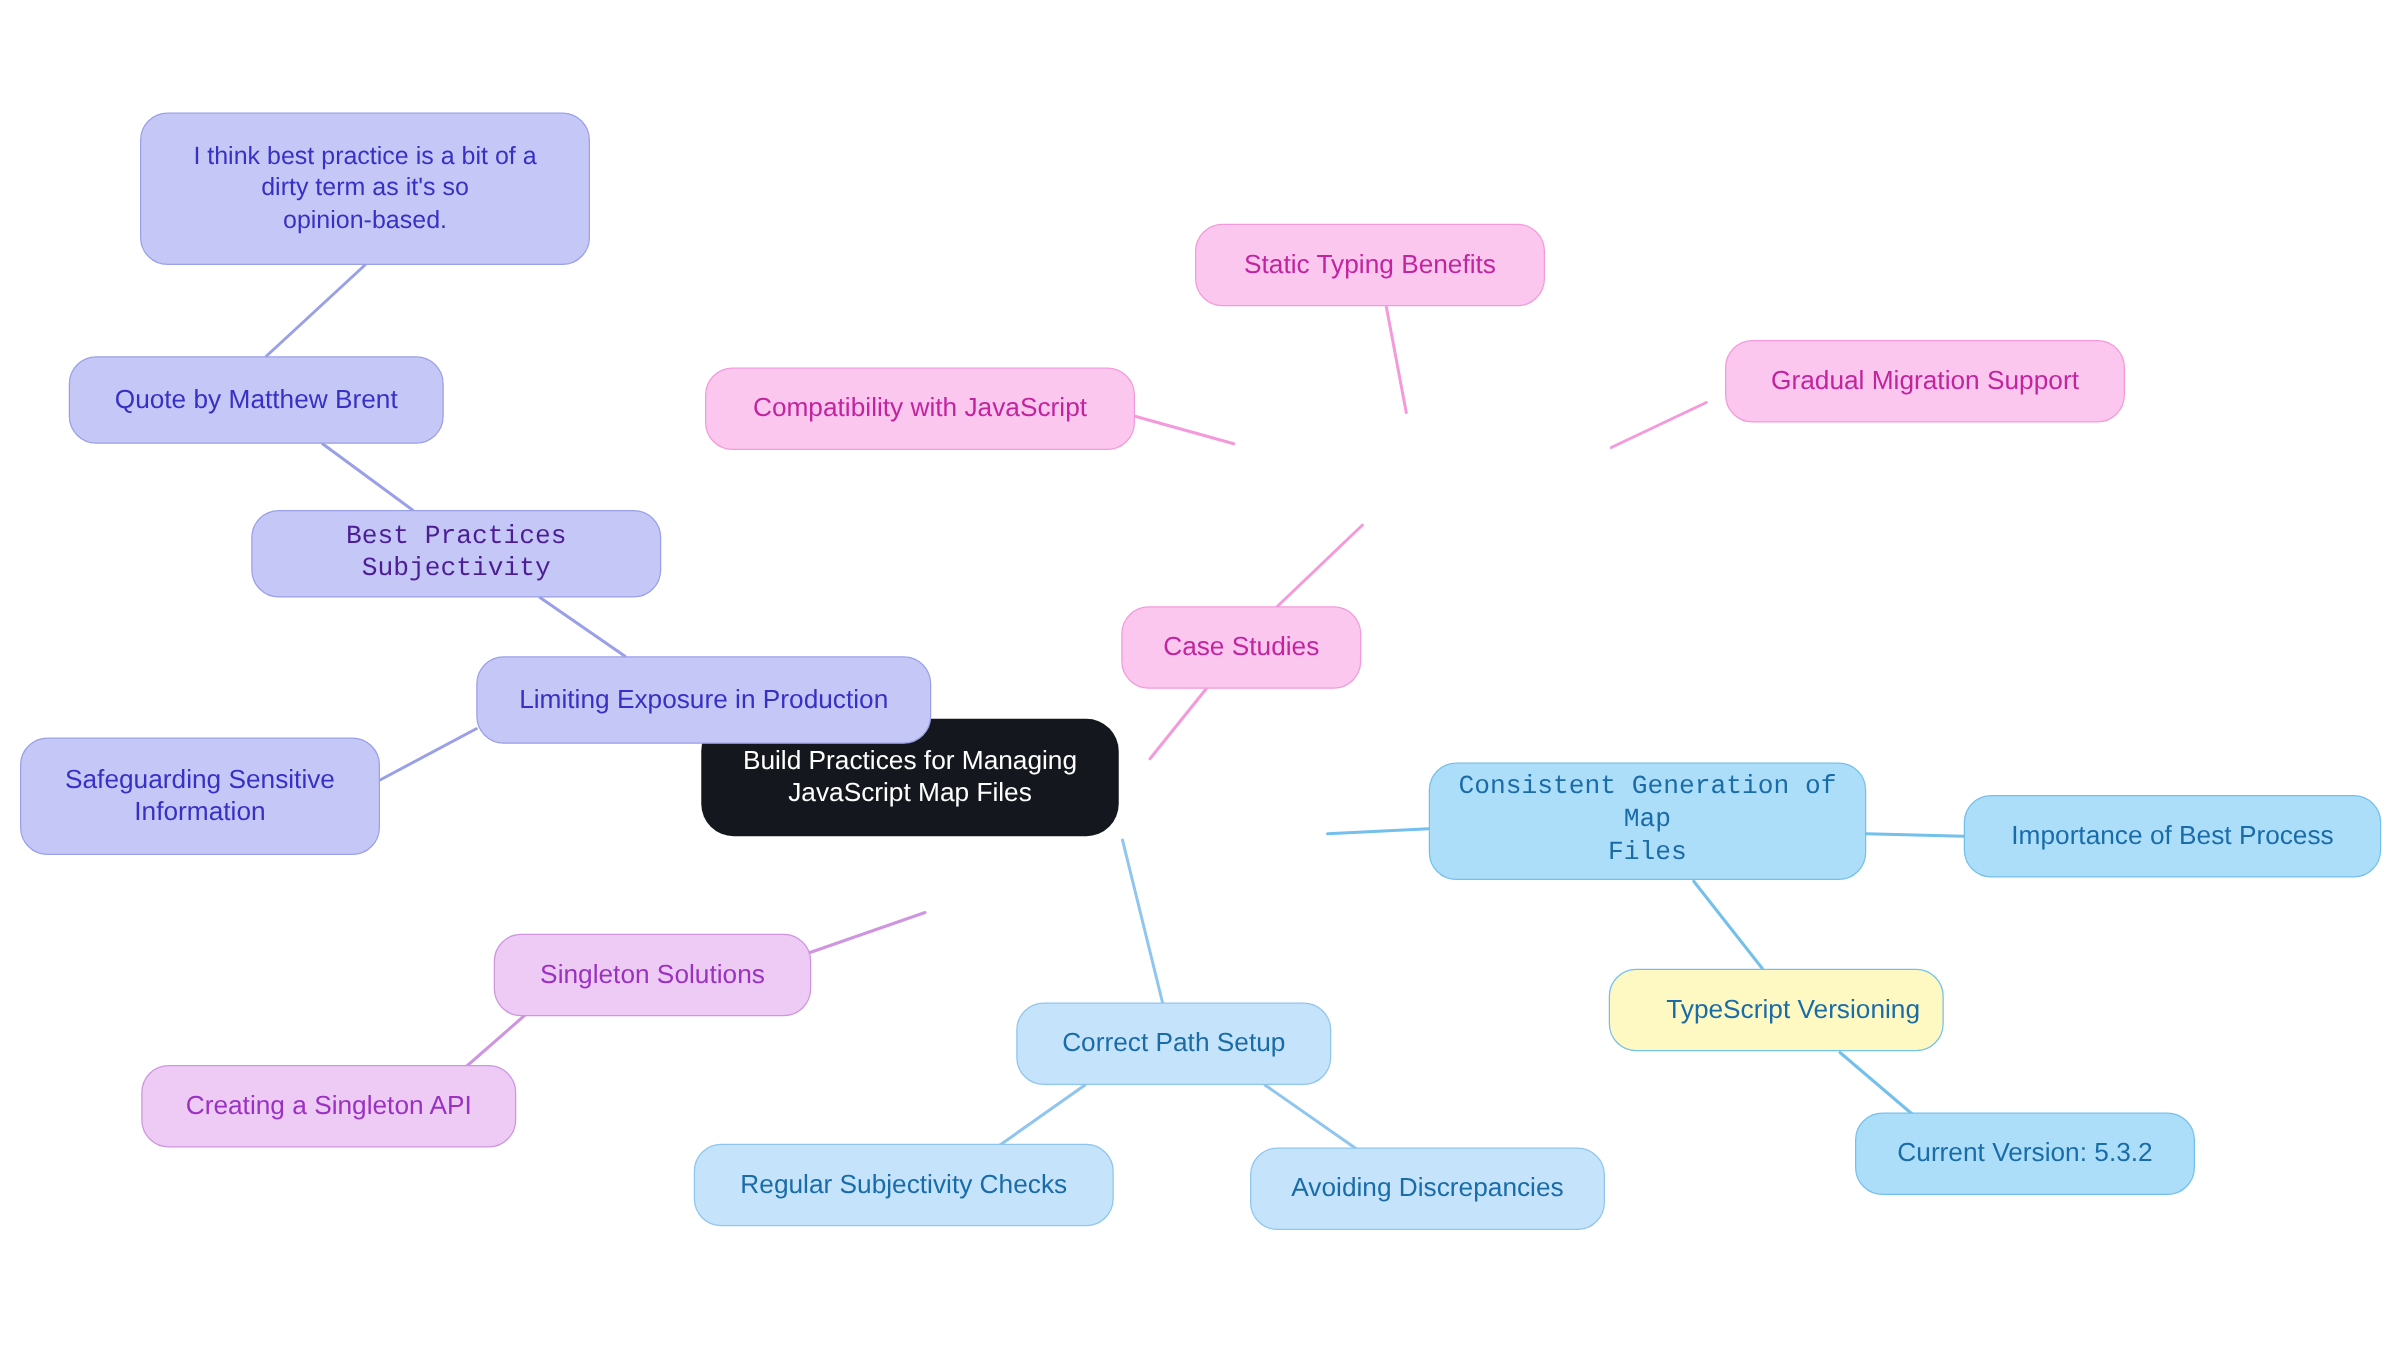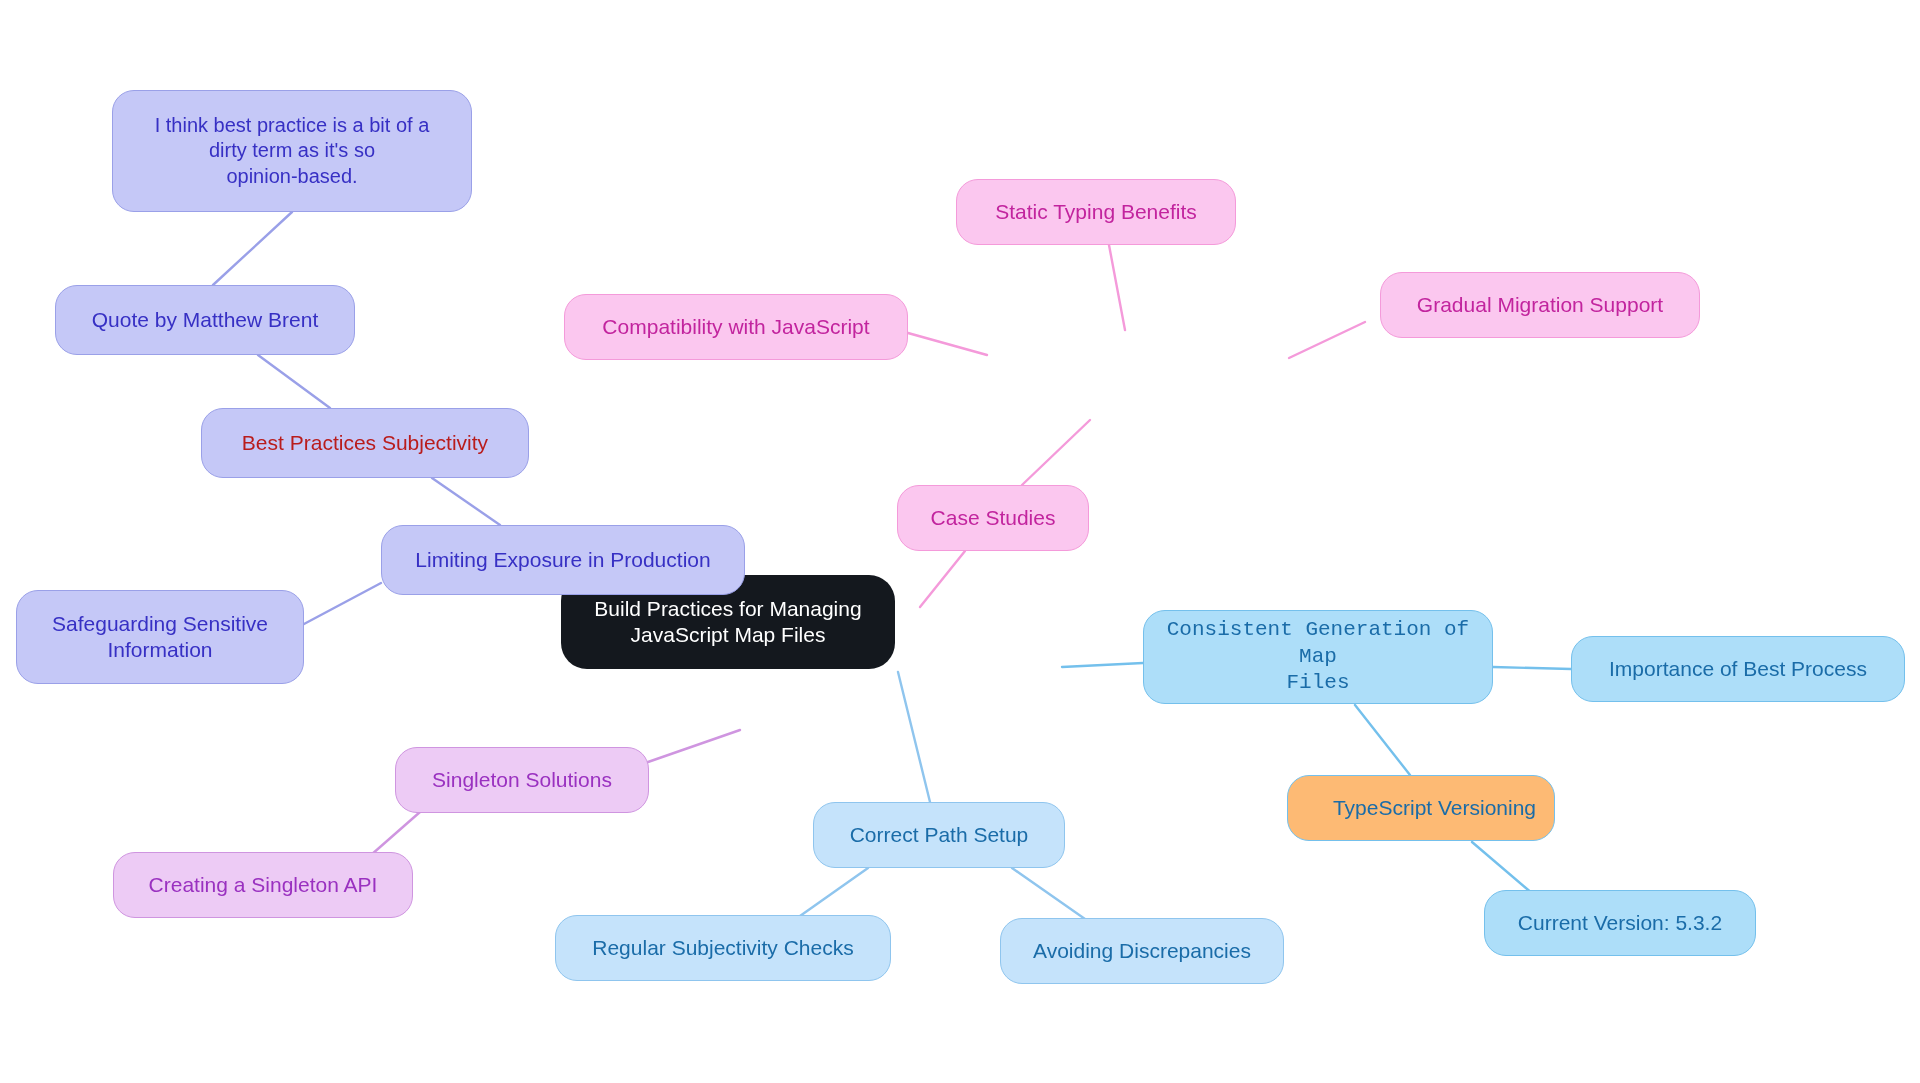--- a/index.html
+++ b/index.html
@@ -75,32 +75,32 @@
       <line x1="868" y1="868" x2="800" y2="916" stroke="#8fc5ee" stroke-width="2.4" stroke-linecap="round"></line>
       <line x1="1012" y1="868" x2="1085" y2="919" stroke="#8fc5ee" stroke-width="2.4" stroke-linecap="round"></line>
     </svg>
   <div id="node-layer">
       <div class="node root" style="left: 561px; top: 575px; width: 334px; height: 94px; background: rgb(20, 24, 30); border-color: rgb(20, 24, 30); color: rgb(255, 255, 255); font-size: 21px;">Build Practices for Managing
 JavaScript Map Files</div>
       <div class="node" style="left: 112px; top: 90px; width: 360px; height: 122px; background: rgb(197, 200, 247); border-color: rgb(154, 160, 232); color: rgb(55, 48, 196); font-size: 20px;">I think best practice is a bit of a
 dirty term as it's so
 opinion-based.</div>
       <div class="node" style="left: 55px; top: 285px; width: 300px; height: 70px; background: rgb(197, 200, 247); border-color: rgb(154, 160, 232); color: rgb(55, 48, 196); font-size: 21px;">Quote by Matthew Brent</div>
-      <div class="node" style="left: 201px; top: 408px; width: 328px; height: 70px; background: rgb(197, 200, 247); border-color: rgb(154, 160, 232); color: #b91c1c; font-size: 21px;">Best Practices Subjectivity</div>
+      <div class="node" style="left: 201px; top: 408px; width: 328px; height: 70px; background: rgb(197, 200, 247); border-color: rgb(154, 160, 232); color: #4c1d95; font-size: 21px; font-family: Liberation Mono, monospace;">Best Practices Subjectivity</div>
       <div class="node" style="left: 381px; top: 525px; width: 364px; height: 70px; background: rgb(197, 200, 247); border-color: rgb(154, 160, 232); color: rgb(55, 48, 196); font-size: 21px;">Limiting Exposure in Production</div>
       <div class="node" style="left: 16px; top: 590px; width: 288px; height: 94px; background: rgb(197, 200, 247); border-color: rgb(154, 160, 232); color: rgb(55, 48, 196); font-size: 21px;">Safeguarding Sensitive
 Information</div>
       <div class="node" style="left: 956px; top: 179px; width: 280px; height: 66px; background: rgb(251, 199, 239); border-color: rgb(244, 154, 218); color: rgb(194, 36, 158); font-size: 21px;">Static Typing Benefits</div>
       <div class="node" style="left: 564px; top: 294px; width: 344px; height: 66px; background: rgb(251, 199, 239); border-color: rgb(244, 154, 218); color: rgb(194, 36, 158); font-size: 21px;">Compatibility with JavaScript</div>
       <div class="node" style="left: 1365px; top: 272px; width: 320px; height: 66px; background: rgb(251, 199, 239); border-color: rgb(244, 154, 218); color: rgb(194, 36, 158); font-size: 21px; margin-left: 15px;">Gradual Migration Support</div>
       <div class="node" style="left: 897px; top: 485px; width: 192px; height: 66px; background: rgb(251, 199, 239); border-color: rgb(244, 154, 218); color: rgb(194, 36, 158); font-size: 21px;">Case Studies</div>
       <div class="node" style="left: 395px; top: 747px; width: 254px; height: 66px; background: rgb(237, 203, 245); border-color: rgb(207, 149, 224); color: rgb(154, 49, 192); font-size: 21px;">Singleton Solutions</div>
       <div class="node" style="left: 113px; top: 852px; width: 300px; height: 66px; background: rgb(237, 203, 245); border-color: rgb(207, 149, 224); color: rgb(154, 49, 192); font-size: 21px;">Creating a Singleton API</div>
       <div class="node" style="left: 1143px; top: 610px; width: 350px; height: 94px; background: rgb(173, 222, 249); border-color: rgb(116, 192, 236); color: rgb(26, 108, 168); font-size: 21px; font-family: Liberation Mono, monospace;">Consistent Generation of Map
 Files</div>
       <div class="node" style="left: 1571px; top: 636px; width: 334px; height: 66px; background: rgb(173, 222, 249); border-color: rgb(116, 192, 236); color: rgb(26, 108, 168); font-size: 21px;">Importance of Best Process</div>
-      <div class="node" style="left: 1287px; top: 775px; width: 268px; height: 66px; background: #fdba74; border-color: rgb(116, 192, 236); color: rgb(26, 108, 168); font-size: 21px; padding-left: 41px;">TypeScript Versioning</div>
+      <div class="node" style="left: 1287px; top: 775px; width: 268px; height: 66px; background: #fef9c3; border-color: rgb(116, 192, 236); color: rgb(26, 108, 168); font-size: 21px; padding-left: 41px;">TypeScript Versioning</div>
       <div class="node" style="left: 1484px; top: 890px; width: 272px; height: 66px; background: rgb(173, 222, 249); border-color: rgb(116, 192, 236); color: rgb(26, 108, 168); font-size: 21px;">Current Version: 5.3.2</div>
       <div class="node" style="left: 813px; top: 802px; width: 252px; height: 66px; background: rgb(197, 227, 251); border-color: rgb(143, 197, 238); color: rgb(26, 108, 168); font-size: 21px;">Correct Path Setup</div>
       <div class="node" style="left: 555px; top: 915px; width: 336px; height: 66px; background: rgb(197, 227, 251); border-color: rgb(143, 197, 238); color: rgb(26, 108, 168); font-size: 21px;">Regular Subjectivity Checks</div>
       <div class="node" style="left: 1000px; top: 918px; width: 284px; height: 66px; background: rgb(197, 227, 251); border-color: rgb(143, 197, 238); color: rgb(26, 108, 168); font-size: 21px;">Avoiding Discrepancies</div>
     </div>
 </div>
 
 </body></html>

